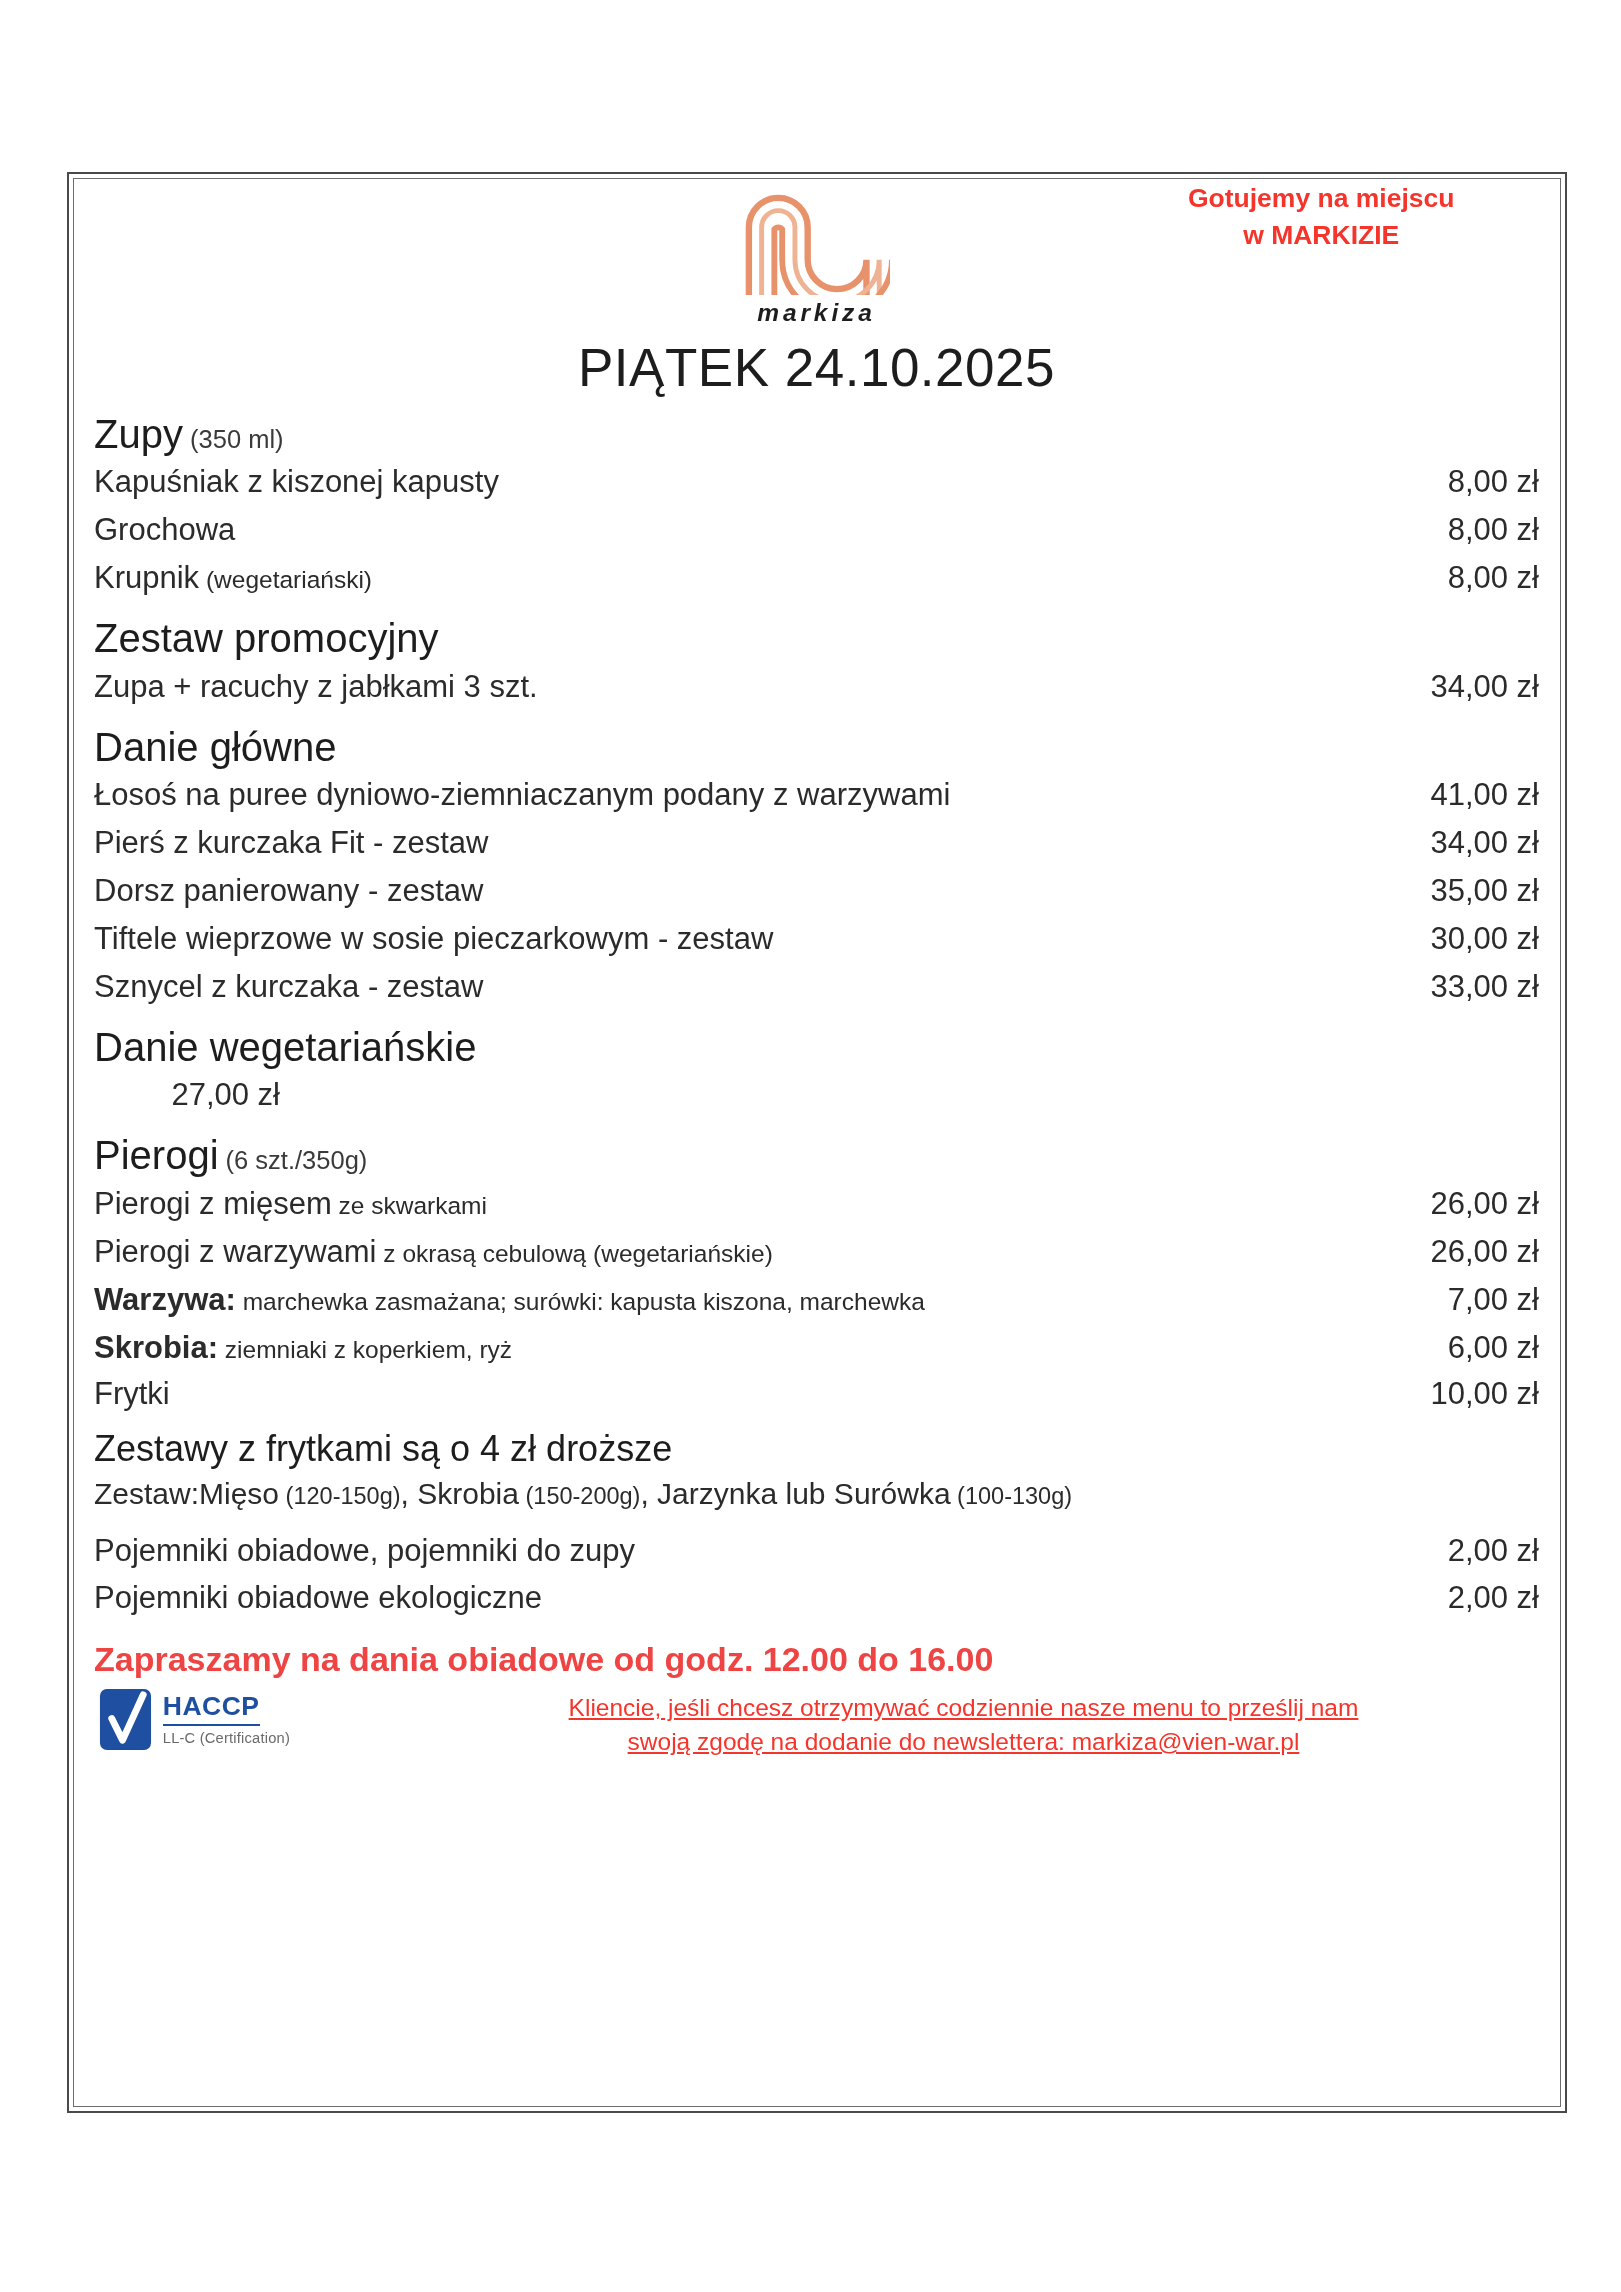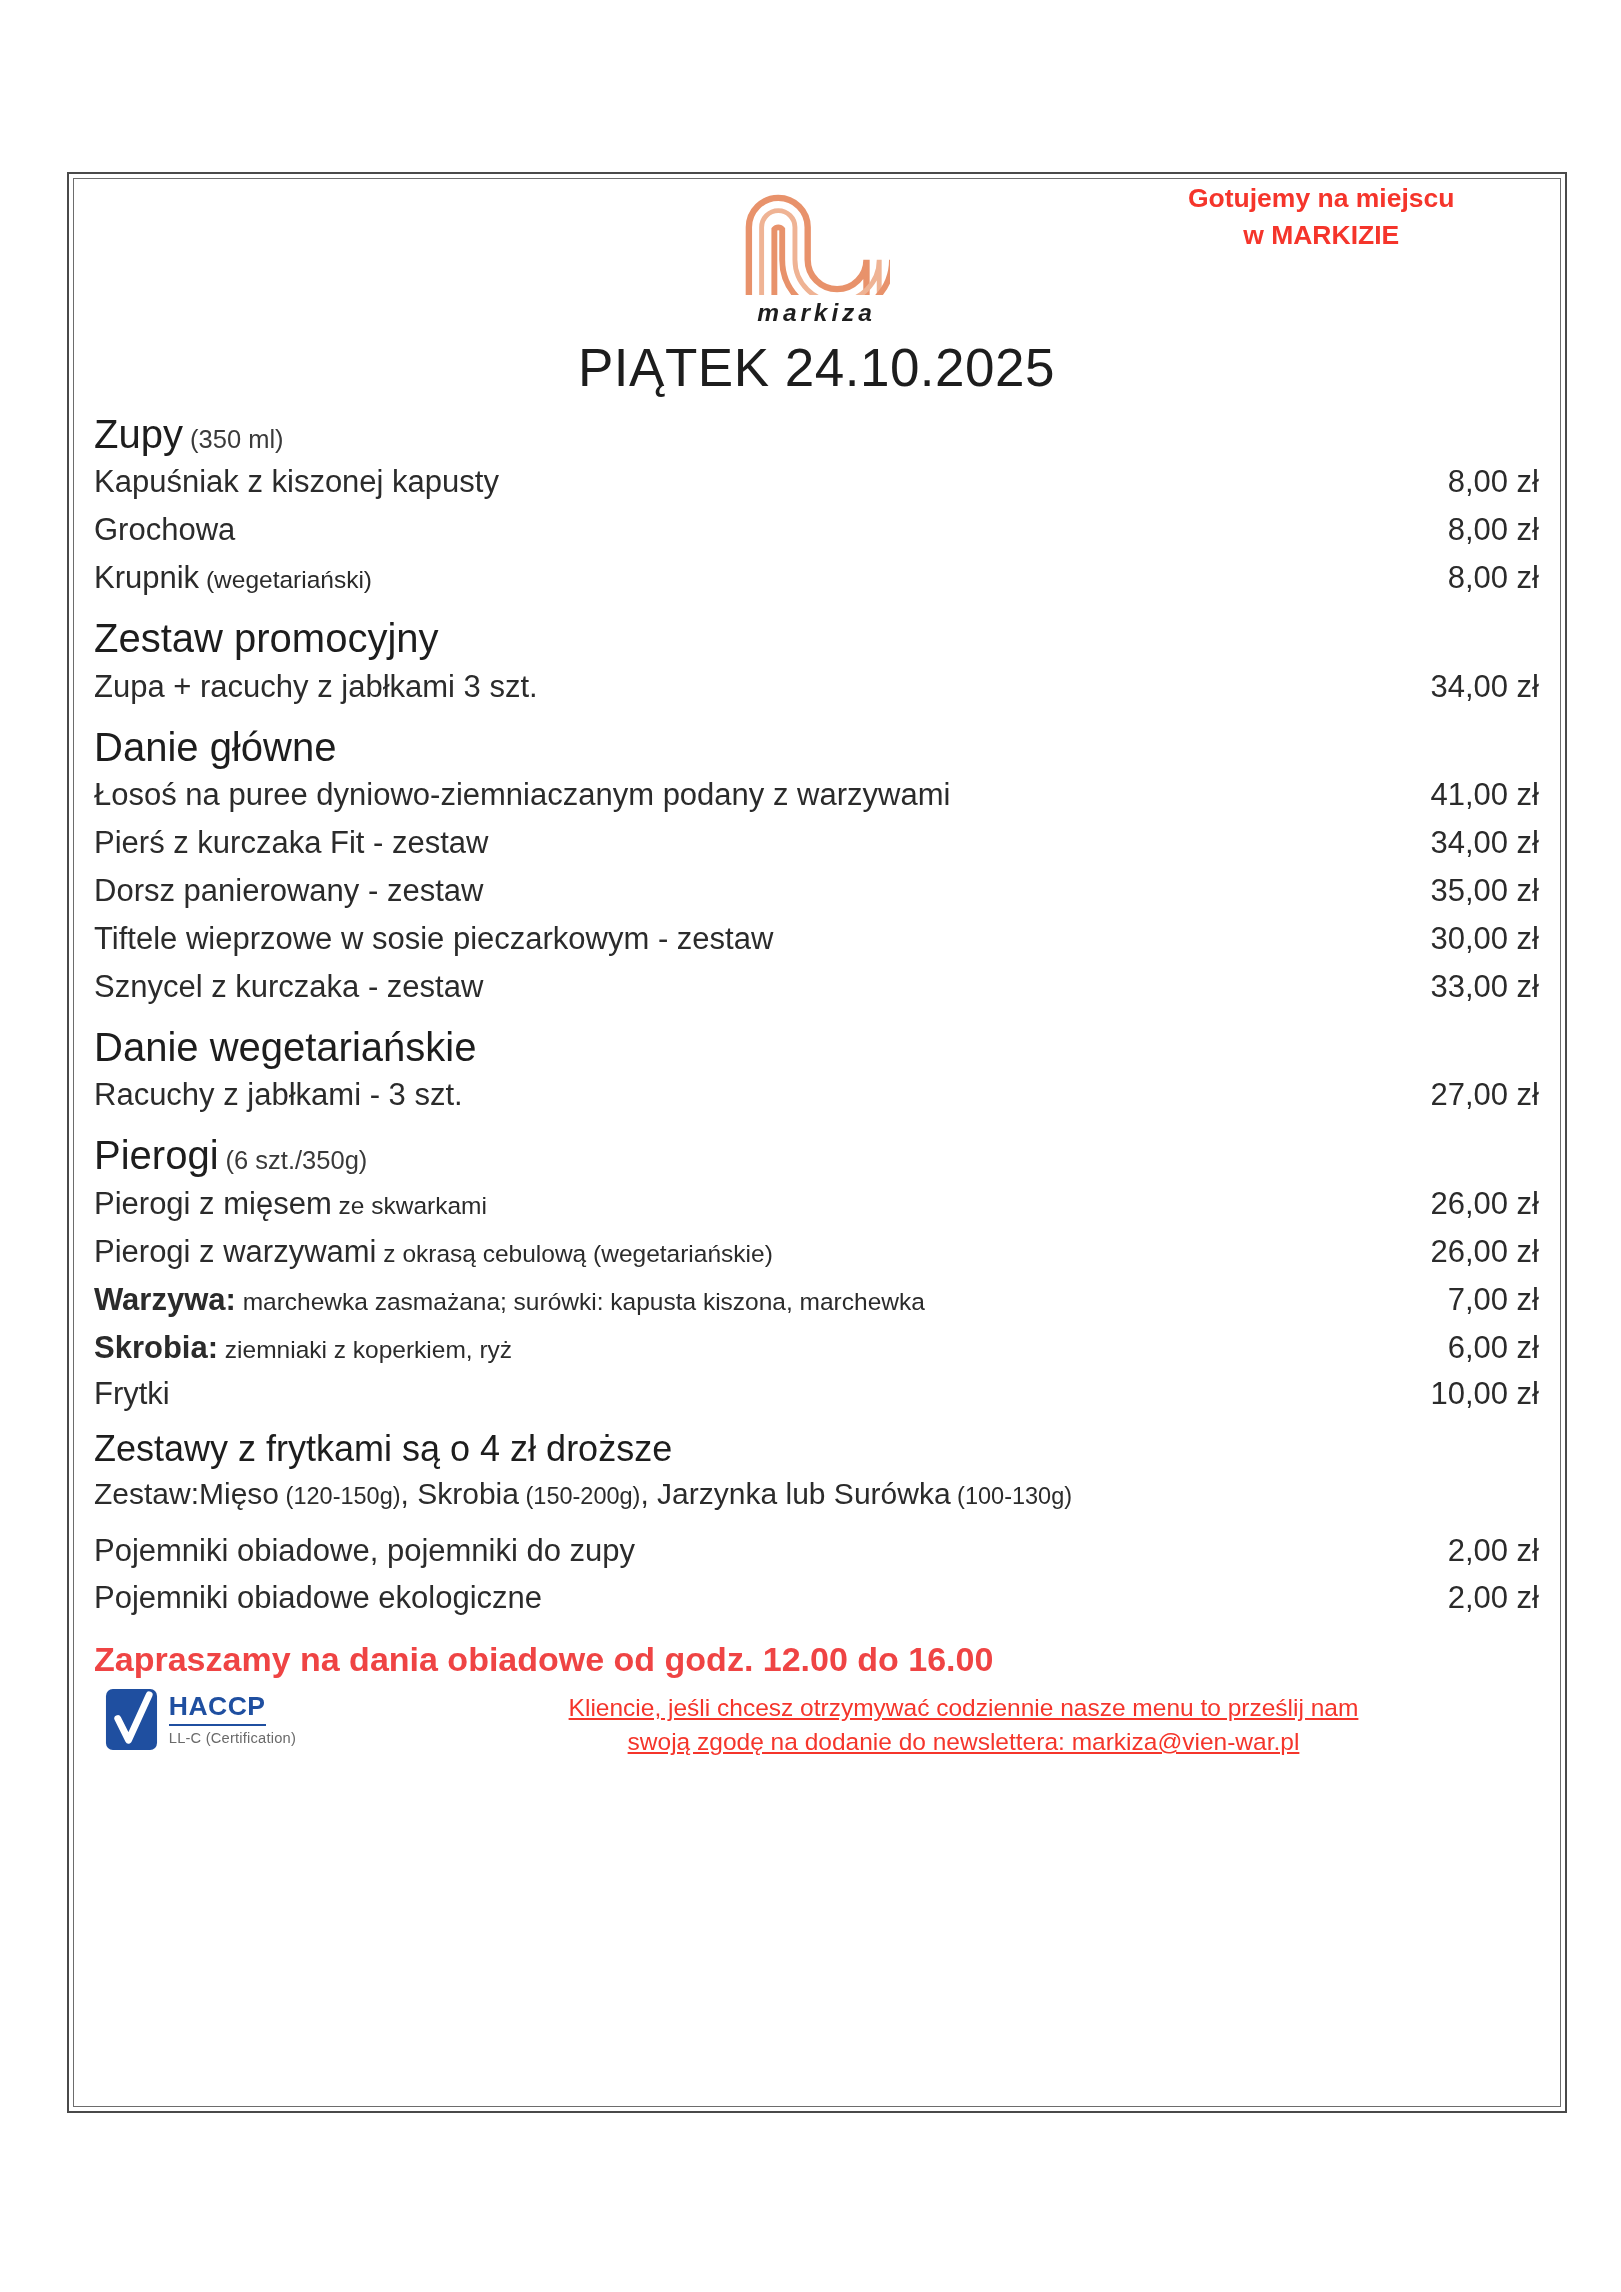--- a/index.html
+++ b/index.html
@@ -135,21 +135,21 @@
     margin:17.6px 0 3.9px 0;
   }
 
   
   .footer{
     position:relative;
     margin-top:5.9px;
     height:118px;
   }
   .haccp{
-    position:absolute;left:10px;top:2px;
+    position:absolute;left:4px;top:2px;
     display:flex;align-items:flex-start;gap:9.8px;
   }
   .haccp-badge{flex:0 0 auto;}
   .haccp-text{padding-top:3.9px;}
   .haccp-title{
     font-size:26.5px;font-weight:bold;color:#1f4fa0;letter-spacing:0.5px;
     border-bottom:2px solid #1f4fa0;padding-bottom:2px;display:inline-block;
   }
   .haccp-sub{
     font-size:14.7px;color:#6a6a6a;margin-top:3.9px;letter-spacing:0.2px;
@@ -233,21 +233,20 @@
         <div class="row">
           <span class="label"><span>Tiftele wieprzowe w sosie pieczarkowym - zestaw</span></span>
           <span class="price">30,00 zł</span>
         </div>
         <div class="row">
           <span class="label"><span>Sznycel z kurczaka - zestaw</span></span>
           <span class="price">33,00 zł</span>
         </div>
         <div class="section-head"><span>Danie wegetariańskie</span></div>
         <div class="row">
-          <span class="label"><span>Racuchy z jabłkami - 3 szt.</span></span>
           <span class="price">27,00 zł</span>
         </div>
         <div class="section-head"><span>Pierogi</span><span class="qty"> (6 szt./350g)</span></div>
         <div class="row">
           <span class="label"><span>Pierogi z mięsem</span><span class="small"> ze skwarkami</span></span>
           <span class="price">26,00 zł</span>
         </div>
         <div class="row">
           <span class="label"><span>Pierogi z warzywami</span><span class="small"> z okrasą cebulową (wegetariańskie)</span></span>
           <span class="price">26,00 zł</span>

